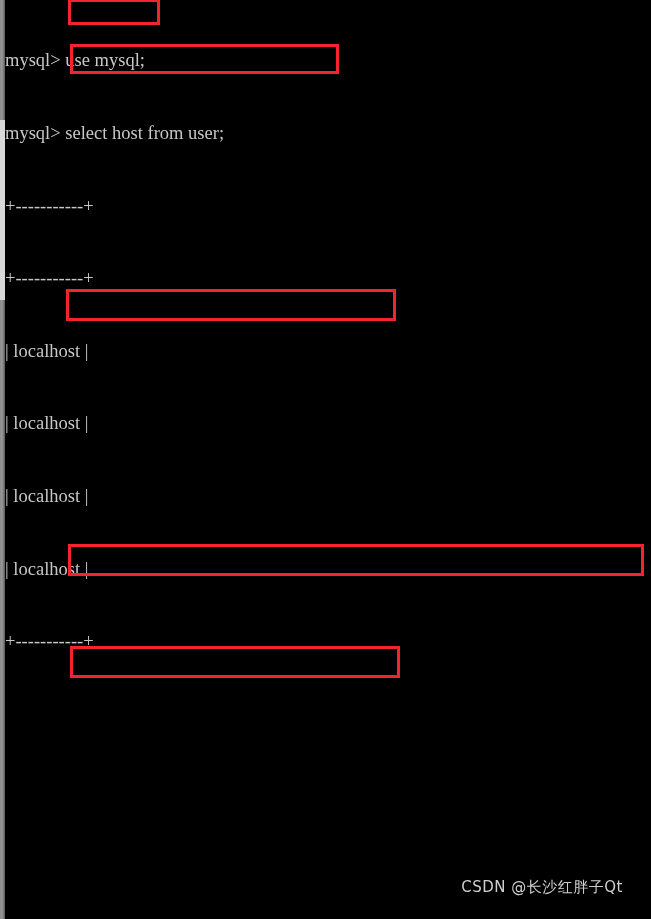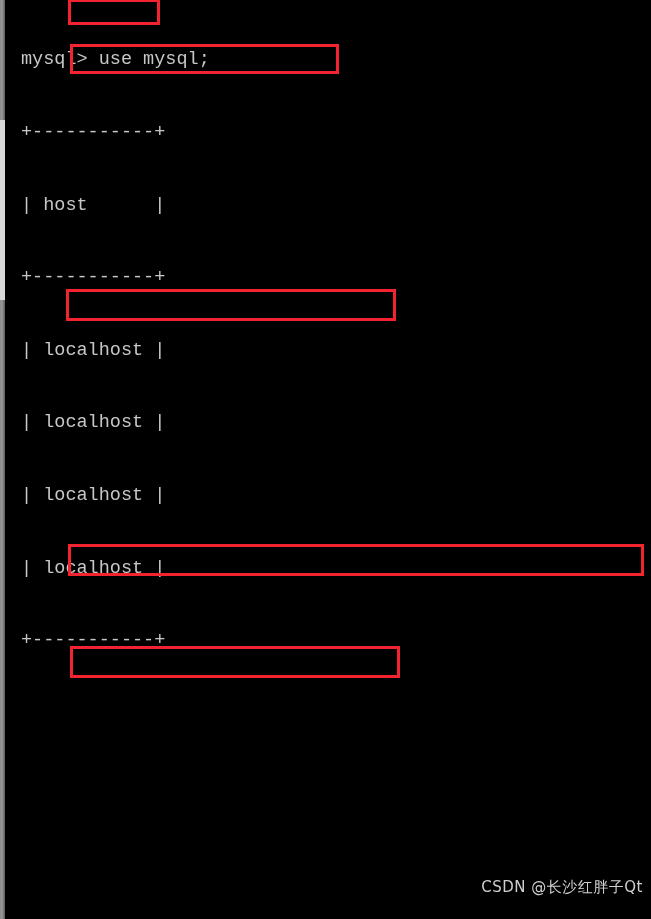--- a/index.html
+++ b/index.html
@@ -42,58 +42,57 @@
     color: #c7c7c7;
     font-size: 18.5px;
     line-height: 24.2px;
     white-space: pre;
     letter-spacing: 0px;
     z-index: 1;
   }
   .line {
     height: 24.2px;
     white-space: pre;
-    font-family: Liberation Mono, monospace;
-    margin-left: 16px;
+    font-family: Liberation Serif, serif;
   }
 
   
   .redbox {
     position: absolute;
     border: 3px solid #f42330;
     box-sizing: border-box;
     background: transparent;
     z-index: 4;
     pointer-events: none;
   }
 
   #watermark {
     position: absolute;
-    right: 8px;
+    right: 28px;
     bottom: 22px;
     color: #cfcfcf;
     font-size: 15px;
     font-family: "DejaVu Sans", "Liberation Sans", sans-serif;
     letter-spacing: 0.5px;
     z-index: 6;
     white-space: pre;
     margin-top: 7px;
   }
 </style>
 </head>
 <body>
 
 <div id="left-scrollbar">
   <div class="thumb" style="top:120px;height:180px;"></div>
 </div>
 
 <div id="terminal">
   <div class="line">mysql&gt; use mysql;</div>
+  <div class="line">mysql&gt; select host from user;</div>
   <div class="line">+-----------+</div>
-  <div class="line">| host      |</div>
   <div class="line">+-----------+</div>
   <div class="line">| localhost |</div>
   <div class="line">| localhost |</div>
   <div class="line">| localhost |</div>
   <div class="line">| localhost |</div>
   <div class="line">+-----------+</div>
   
   
   
   

